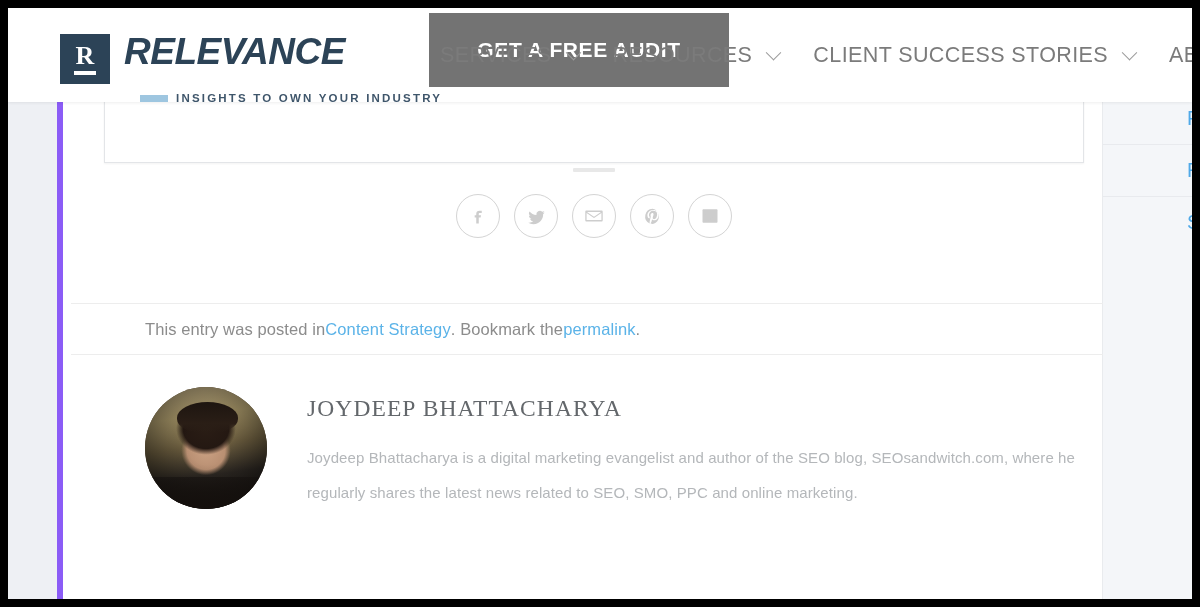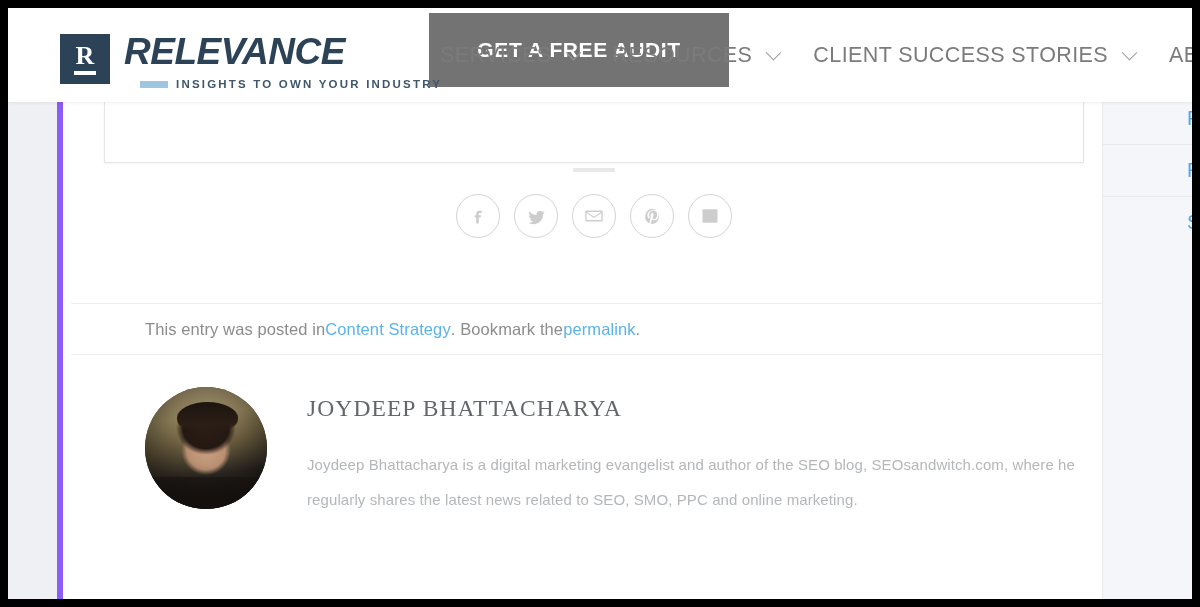--- a/index.html
+++ b/index.html
@@ -172,21 +172,21 @@
   .author-text {
     padding-left: 40px;
     padding-top: 8px;
   }
   .author-name {
     font-family: "Liberation Serif", serif;
     font-size: 23.5px;
     letter-spacing: 1.1px;
     color: #63676b;
     font-weight: 400;
-    margin-bottom: 25px;
+    margin-bottom: 18px;
   }
   .author-bio {
     font-size: 15px;
     line-height: 35px;
     color: #b4b7ba;
     max-width: 800px;
     letter-spacing: 0.1px;
   }
 
   
@@ -298,21 +298,21 @@
     font-weight: 700;
     font-size: 37px;
     line-height: 36px;
     letter-spacing: -0.5px;
     color: #2c4357;
     font-style: italic;
   }
   .logo-sub {
     display: flex;
     align-items: center;
-    margin-top: 8px;
+    margin-top: 22px;
     padding-left: 16px;
   }
   .logo-sub .dash {
     width: 28px; height: 7px;
     background: #9ec6e0;
     margin-right: 8px;
   }
   .logo-sub span.tag {
     font-size: 11.5px;
     font-weight: 700;

